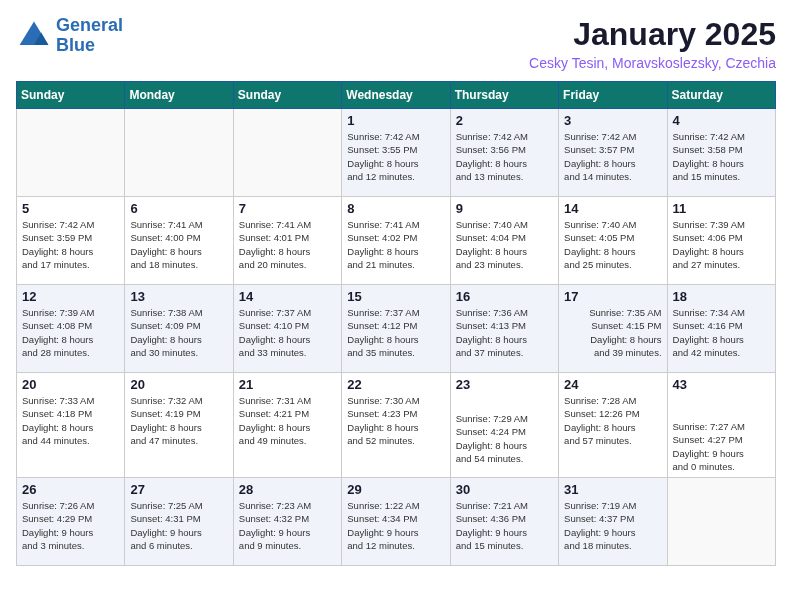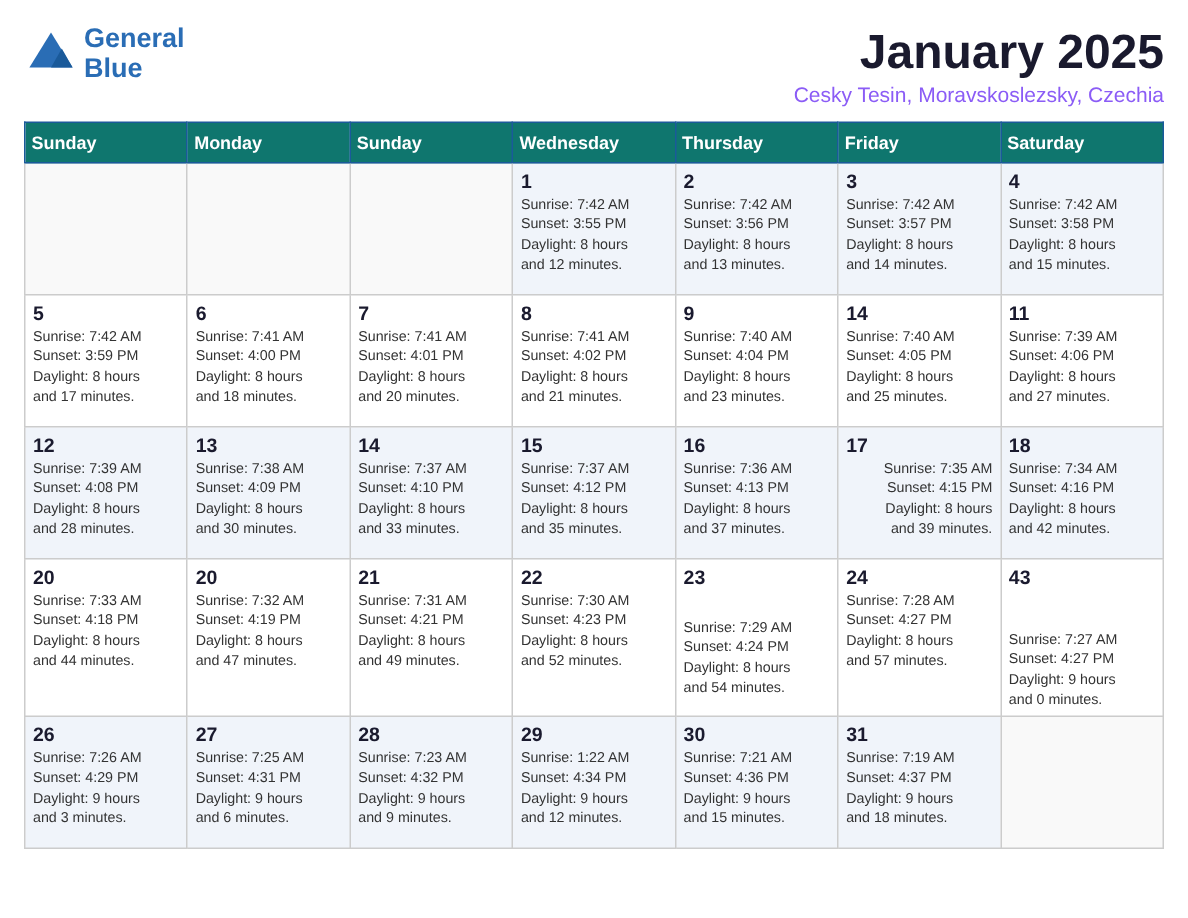--- a/index.html
+++ b/index.html
@@ -293,21 +293,21 @@
         <td>
           <div class="day-number">23</div>
           <div class="day-info" style="white-space: pre-line; margin-top: 20px;">Sunrise: 7:29 AM
 Sunset: 4:24 PM
 Daylight: 8 hours
 and 54 minutes.</div>
         </td>
         <td>
           <div class="day-number">24</div>
           <div class="day-info" style="white-space: pre-line;">Sunrise: 7:28 AM
-Sunset: 4:27 PM
+Sunset: 12:26 PM
 Daylight: 8 hours
 and 57 minutes.</div>
         </td>
         <td>
           <div class="day-number">43</div>
           <div class="day-info" style="white-space: pre-line; margin-top: 28px;">Sunrise: 7:27 AM
 Sunset: 4:27 PM
 Daylight: 9 hours
 and 0 minutes.</div>
         </td>

